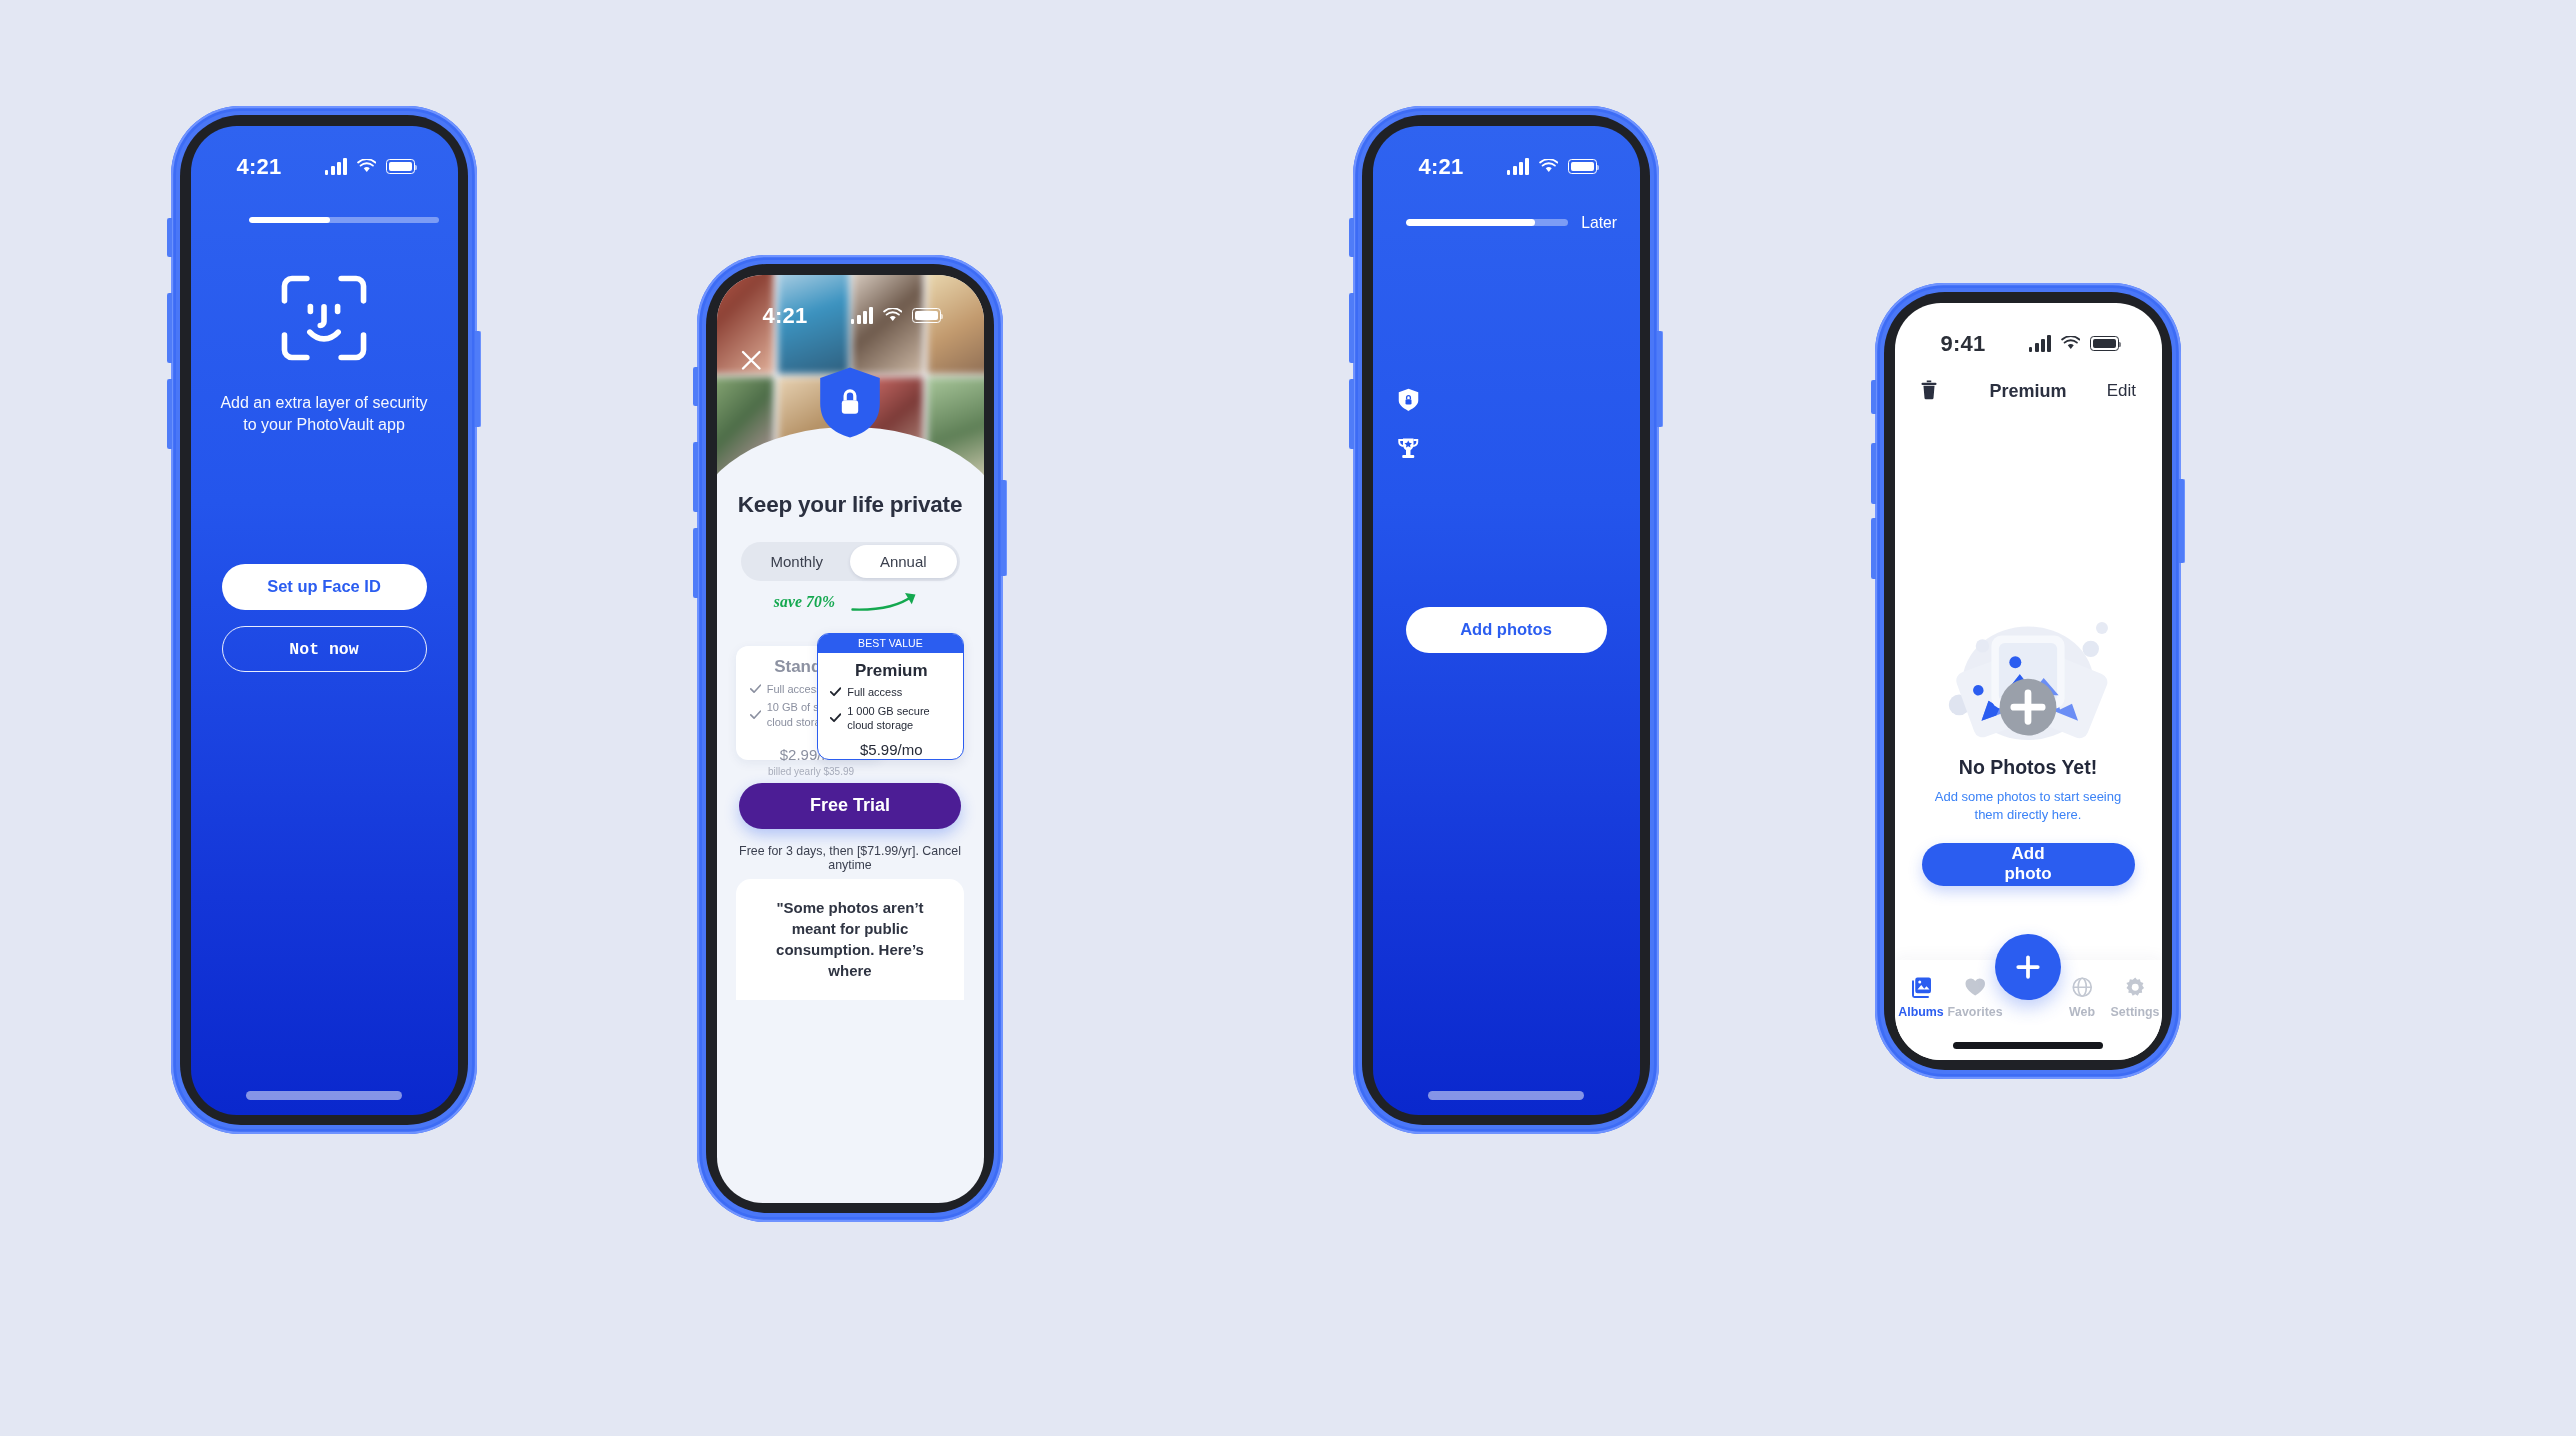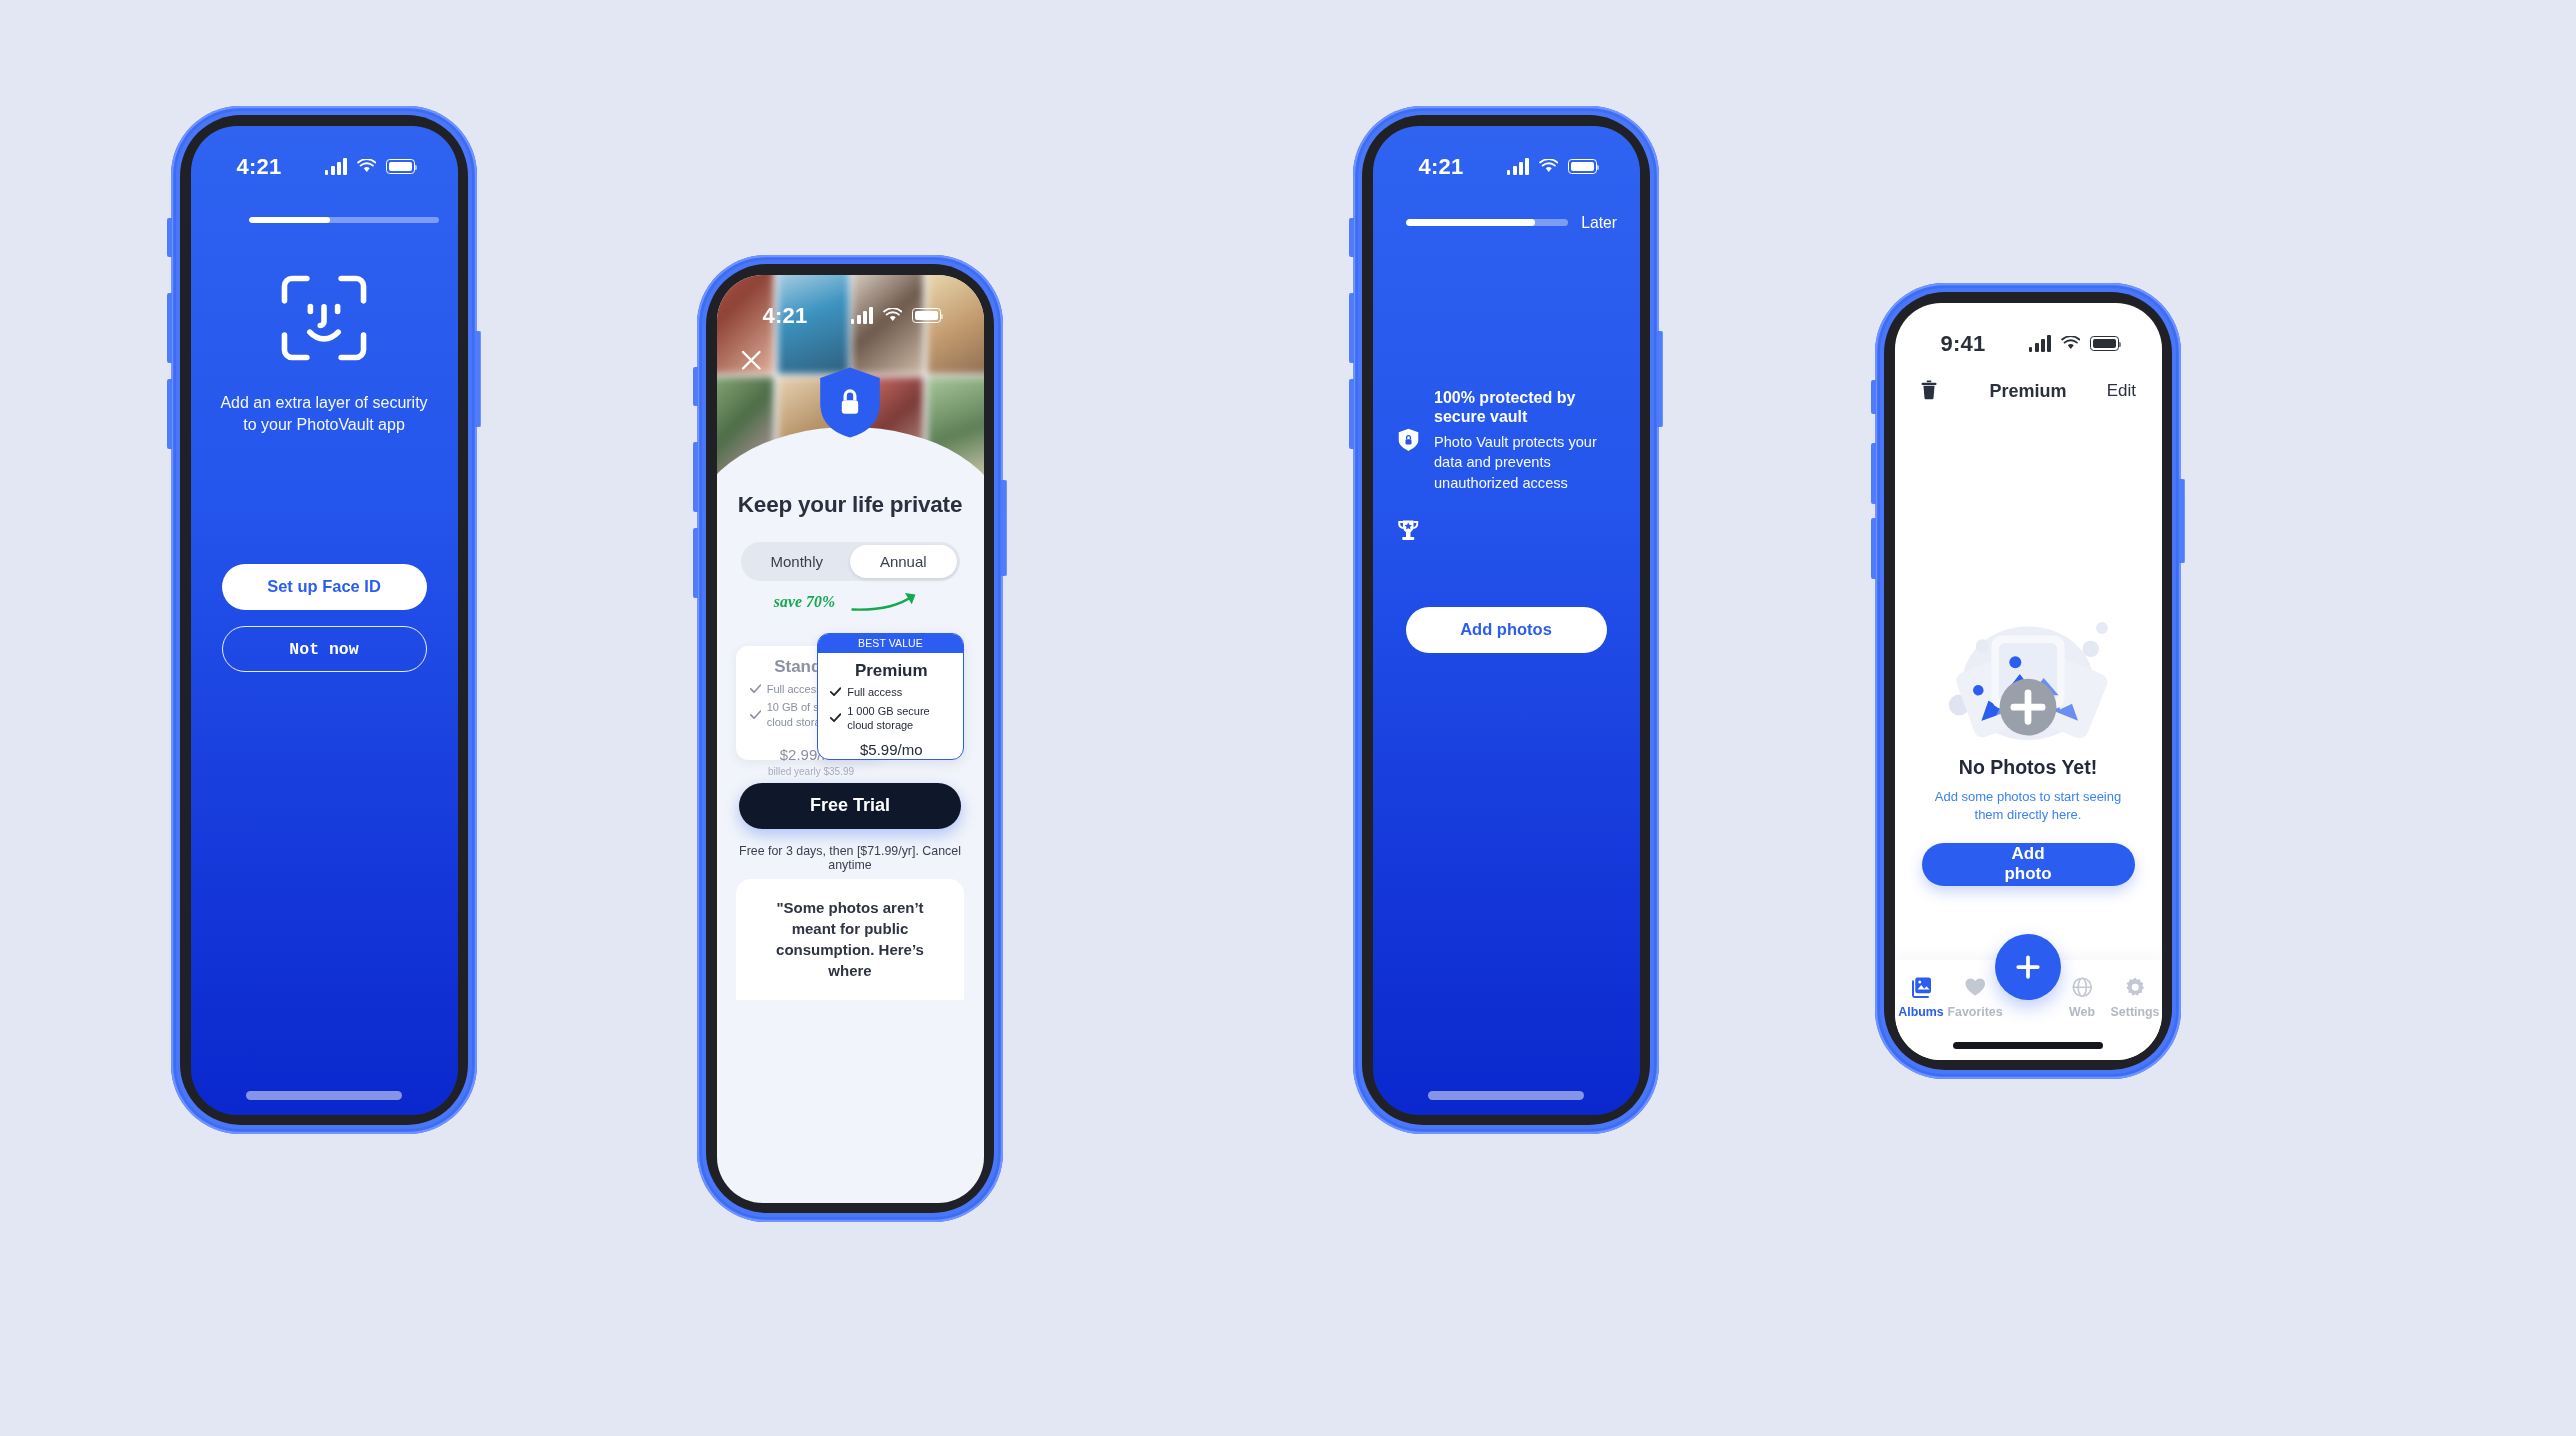--- a/index.html
+++ b/index.html
@@ -143,21 +143,21 @@
     box-shadow: 0 3.7px 12px rgba(35,50,110,.1);
   }
   .best-value { height: 19.5px; background: #2b5df0; color: #fff; font-size: 10.5px; display: flex; align-items: center; justify-content: center; letter-spacing: 0.1px; }
   .plan-name { font-size: 17px; font-weight: 700; text-align: center; }
   .plan-name-std { color: #8d92a2; margin-bottom: 5.2px; }
   .feat { display: flex; align-items: center; gap: 6px; font-size: 11px; line-height: 1.3; margin-bottom: 4.5px; }
   .check { flex: 0 0 auto; width: 11.2px; }
   .price { text-align: center; font-size: 15px; font-weight: 500; }
   .price-sub { text-align: center; font-size: 10px; color: #a8adbb; margin-top: 3px; }
 
-  .free-trial { position: absolute; left: 22.5px; right: 22.5px; top: 508px; height: 46px; background: #0f172a; color: #fff; font-size: 18px; box-shadow: 0 6px 15px rgba(43,93,240,.32); }
+  .free-trial { position: absolute; left: 22.5px; right: 22.5px; top: 508px; height: 46px; background: #4c1d95; color: #fff; font-size: 18px; box-shadow: 0 6px 15px rgba(43,93,240,.32); }
   .trial-note { position: absolute; left: 0; right: 0; top: 569px; text-align: center; font-size: 12.4px; color: #3b4050; }
   .testimonial { position: absolute; left: 19.5px; right: 19.5px; top: 604px; background: #fff; border-radius: 15px 15px 0 0; padding: 18px 19.5px; }
   .testimonial p { font-size: 15px; line-height: 1.42; font-weight: 600; color: #2f3442; text-align: center; }
 
   
   #phone3 { left: 1353px; top: 106px; width: 306px; height: 1028px; }
   .p3-screen { background: linear-gradient(180deg,#2f63f0 0%, #2455ec 38%, #1436d8 78%, #0a28cd 100%); }
   .p3-top { position: absolute; top: 88px; left: 33px; right: 22.5px; display: flex; align-items: center; gap: 13.5px; }
   .p3-later { color: #fff; font-size: 15.7px; font-weight: 400; }
   .p3-head { position: absolute; top: 129px; left: 0; right: 0; text-align: center; color: #fff; }
@@ -416,24 +416,20 @@
 
 
       <div class="benefits">
         <div class="benefit">
           <div class="b-icon">
             <svg width="21" height="24" viewBox="0 0 28 32">
                 <path d="M14 1l13 4.6v11.2C27 26 11.8 31 14 31 16.2 31 1 26 1 16.8V5.6L14 1z" fill="#fff"></path>
                 <rect x="10" y="15" width="8" height="7" rx="1.8" fill="#2455ec"></rect>
                 <path d="M11.5 15v-2.4a2.5 2.5 0 015 0V15" stroke="#2455ec" stroke-width="1.8" fill="none"></path>
               </svg>
-          </div>
-          <div>
-            <div class="b-title">100% protected by secure vault</div>
-            <div class="b-text">Photo Vault protects your data and prevents unauthorized access</div>
           </div>
         </div>
         <div class="benefit">
           <div class="b-icon">
             <svg width="22.5" height="24" viewBox="0 0 30 32">
                 <path d="M8 2h14v9a7 7 0 01-14 0V2z" fill="#fff"></path>
                 <path d="M8 4H3v2.5A5.5 5.5 0 008.5 12M22 4h5v2.5A5.5 5.5 0 0121.5 12" stroke="#fff" stroke-width="2.6" fill="none"></path>
                 <rect x="12" y="17" width="6" height="7" fill="#fff"></rect>
                 <rect x="7" y="24" width="16" height="4" rx="1.4" fill="#fff"></rect>
                 <path d="M15 4.6l1.5 3.1 3.4.5-2.5 2.4.6 3.4-3-1.6-3 1.6.6-3.4L10 8.2l3.4-.5L15 4.6z" fill="#2455ec"></path>

